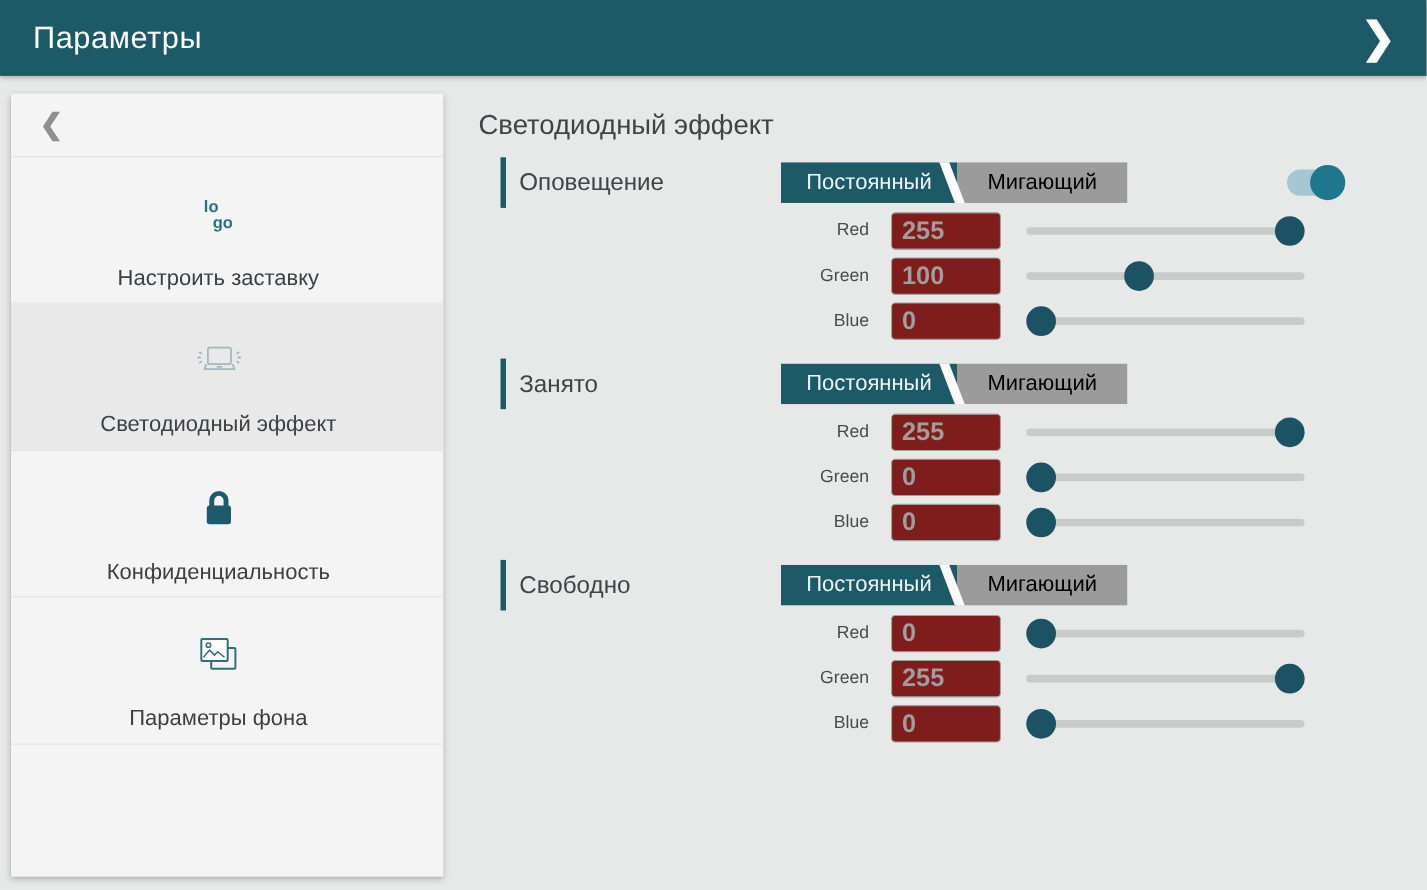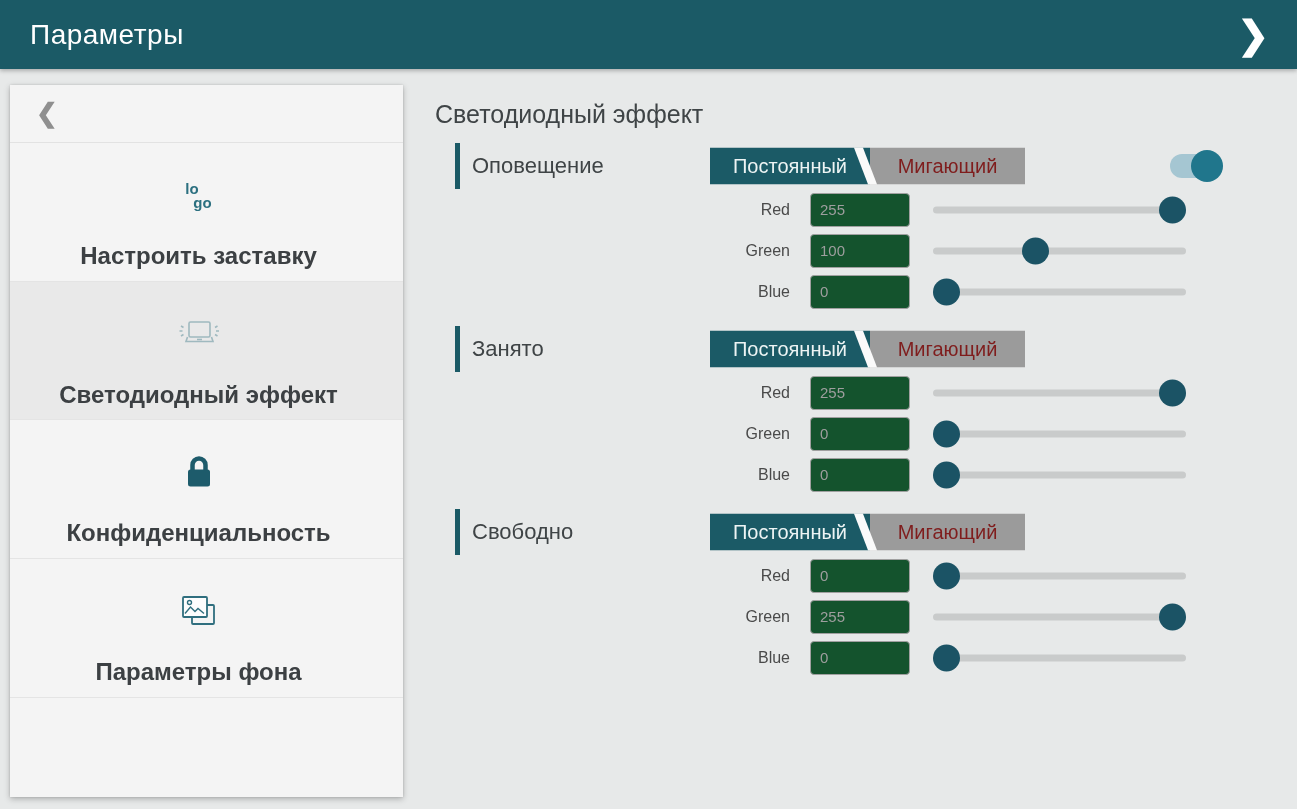--- a/index.html
+++ b/index.html
@@ -41,21 +41,21 @@
     min-height:68px; padding:9px 16px 9px 0;
     border-bottom:1px solid #e4e4e4;
     cursor:pointer;
     flex-direction:column;
   }
   .side-item.selected { background:#e9e9e9; }
   .side-icon {
     width:88px; flex:0 0 88px;
     display:flex; align-items:center; justify-content:center;
   }
-  .side-label { font-size:24px; color:#3c4043; line-height:1.32;font-weight:bold; }
+  .side-label { font-size:20px; color:#3c4043; line-height:1.32; }
 
   .logo-glyph { display:flex; flex-direction:column; font-weight:700; font-size:15px; line-height:.95; color:#2c7080; }
   .logo-glyph span:nth-child(2){ margin-left:8px; }
   .aa-glyph { font-weight:700; font-size:25px; color:#1d5b6b; }
 
   
   .main { position:absolute; left:435px; top:69px; right:0; bottom:0; }
   .page-title { font-size:25px; font-weight:400; color:#3f4446; margin:31px 0 14px 0; }
 
   .section { position:relative; }
@@ -63,43 +63,43 @@
   .section-header { position:relative; height:46px; }
   .accent-bar { position:absolute; left:20px; top:0; bottom:0; width:5px; background:#1b5a66; }
   .section-title { position:absolute; left:37px; top:50%; transform:translateY(-50%); font-size:22px; color:#3f4446; }
 
   .tabs {
     position:absolute; left:275px; top:50%; transform:translateY(-50%);
     display:flex; height:37px; overflow:hidden;
   }
   .tab { display:flex; align-items:center; justify-content:center; font-size:20px; cursor:pointer; }
   .tab.active { width:160px; background:#1b5a66; color:#edf4f4; }
-  .tab.inactive { width:155px; background:#9b9b9b; color:#7f1d1d; }
+  .tab.inactive { width:155px; background:#9b9b9b; color:#000000; }
   .tab-divider {
     position:absolute; left:151px; top:-2px; bottom:-2px; width:9px;
     background:#fafafa; transform:skewX(21deg);
   }
 
   .toggle { position:absolute; left:735px; top:50%; transform:translateY(-50%); width:54px; height:32px; cursor:pointer; }
   .toggle-track { position:absolute; left:0; top:4px; width:40px; height:24px; border-radius:12px; background:#a5c6d2; }
   .toggle-thumb { position:absolute; left:21px; top:0; width:32px; height:32px; border-radius:50%; background:#20768c; }
 
   .rgb-rows { }
   .rgb-row { position:relative; height:41px; }
   .rgb-label {
     position:absolute; left:0; width:355px; text-align:right;
     top:50%; transform:translateY(-50%);
     font-size:16px; color:#4a4a4a;
   }
   .rgb-input {
     position:absolute; left:375px; top:50%; transform:translateY(-50%);
     width:100px; height:34px;
-    border:1px solid #a0a0a0; border-radius:4px; background:#14532d;
+    border:1px solid #a0a0a0; border-radius:4px; background:#7f1d1d;
     font-family:"Liberation Sans", sans-serif;
-    font-size:15px; color:#9e9e9e; padding:0 6px 0 9px; outline:none;
+    font-size:23px; color:#9e9e9e; padding:0 6px 0 9px; outline:none;font-weight:bold;
   }
   .slider { position:absolute; left:498px; top:50%; transform:translateY(-50%); width:253px; height:27px; cursor:pointer; }
   .slider-track { position:absolute; left:0; right:0; top:10px; height:7px; border-radius:4px; background:#c9cbcb; }
   .slider-thumb { position:absolute; top:0; width:27px; height:27px; border-radius:50%; background:#1b5365; }
 </style>
 </head>
 <body>
 
 <div class="header">
   <div class="header-title">Параметры</div>

